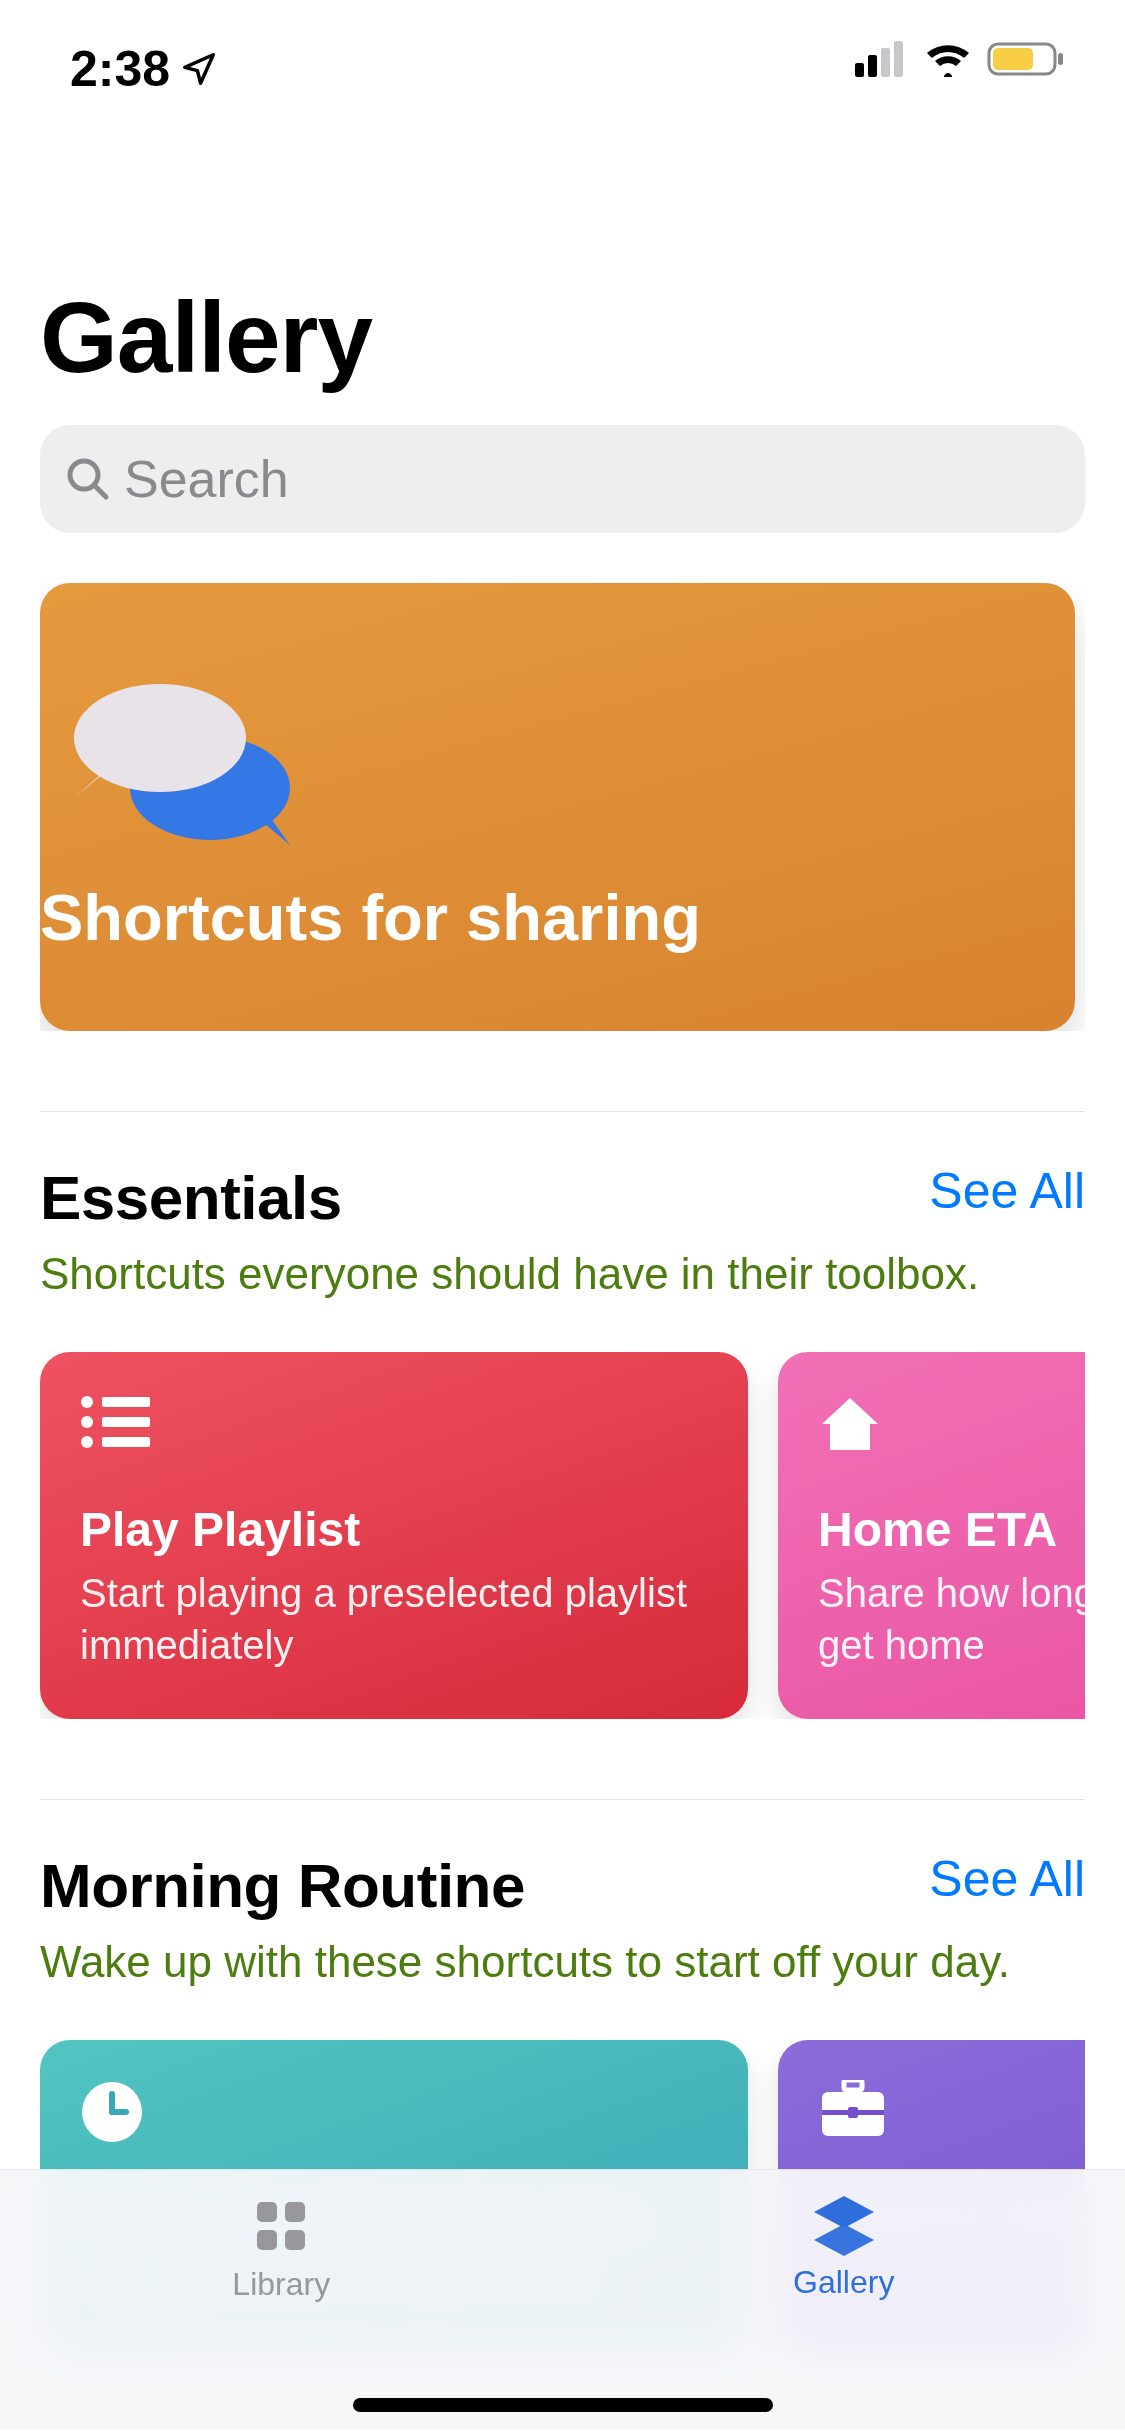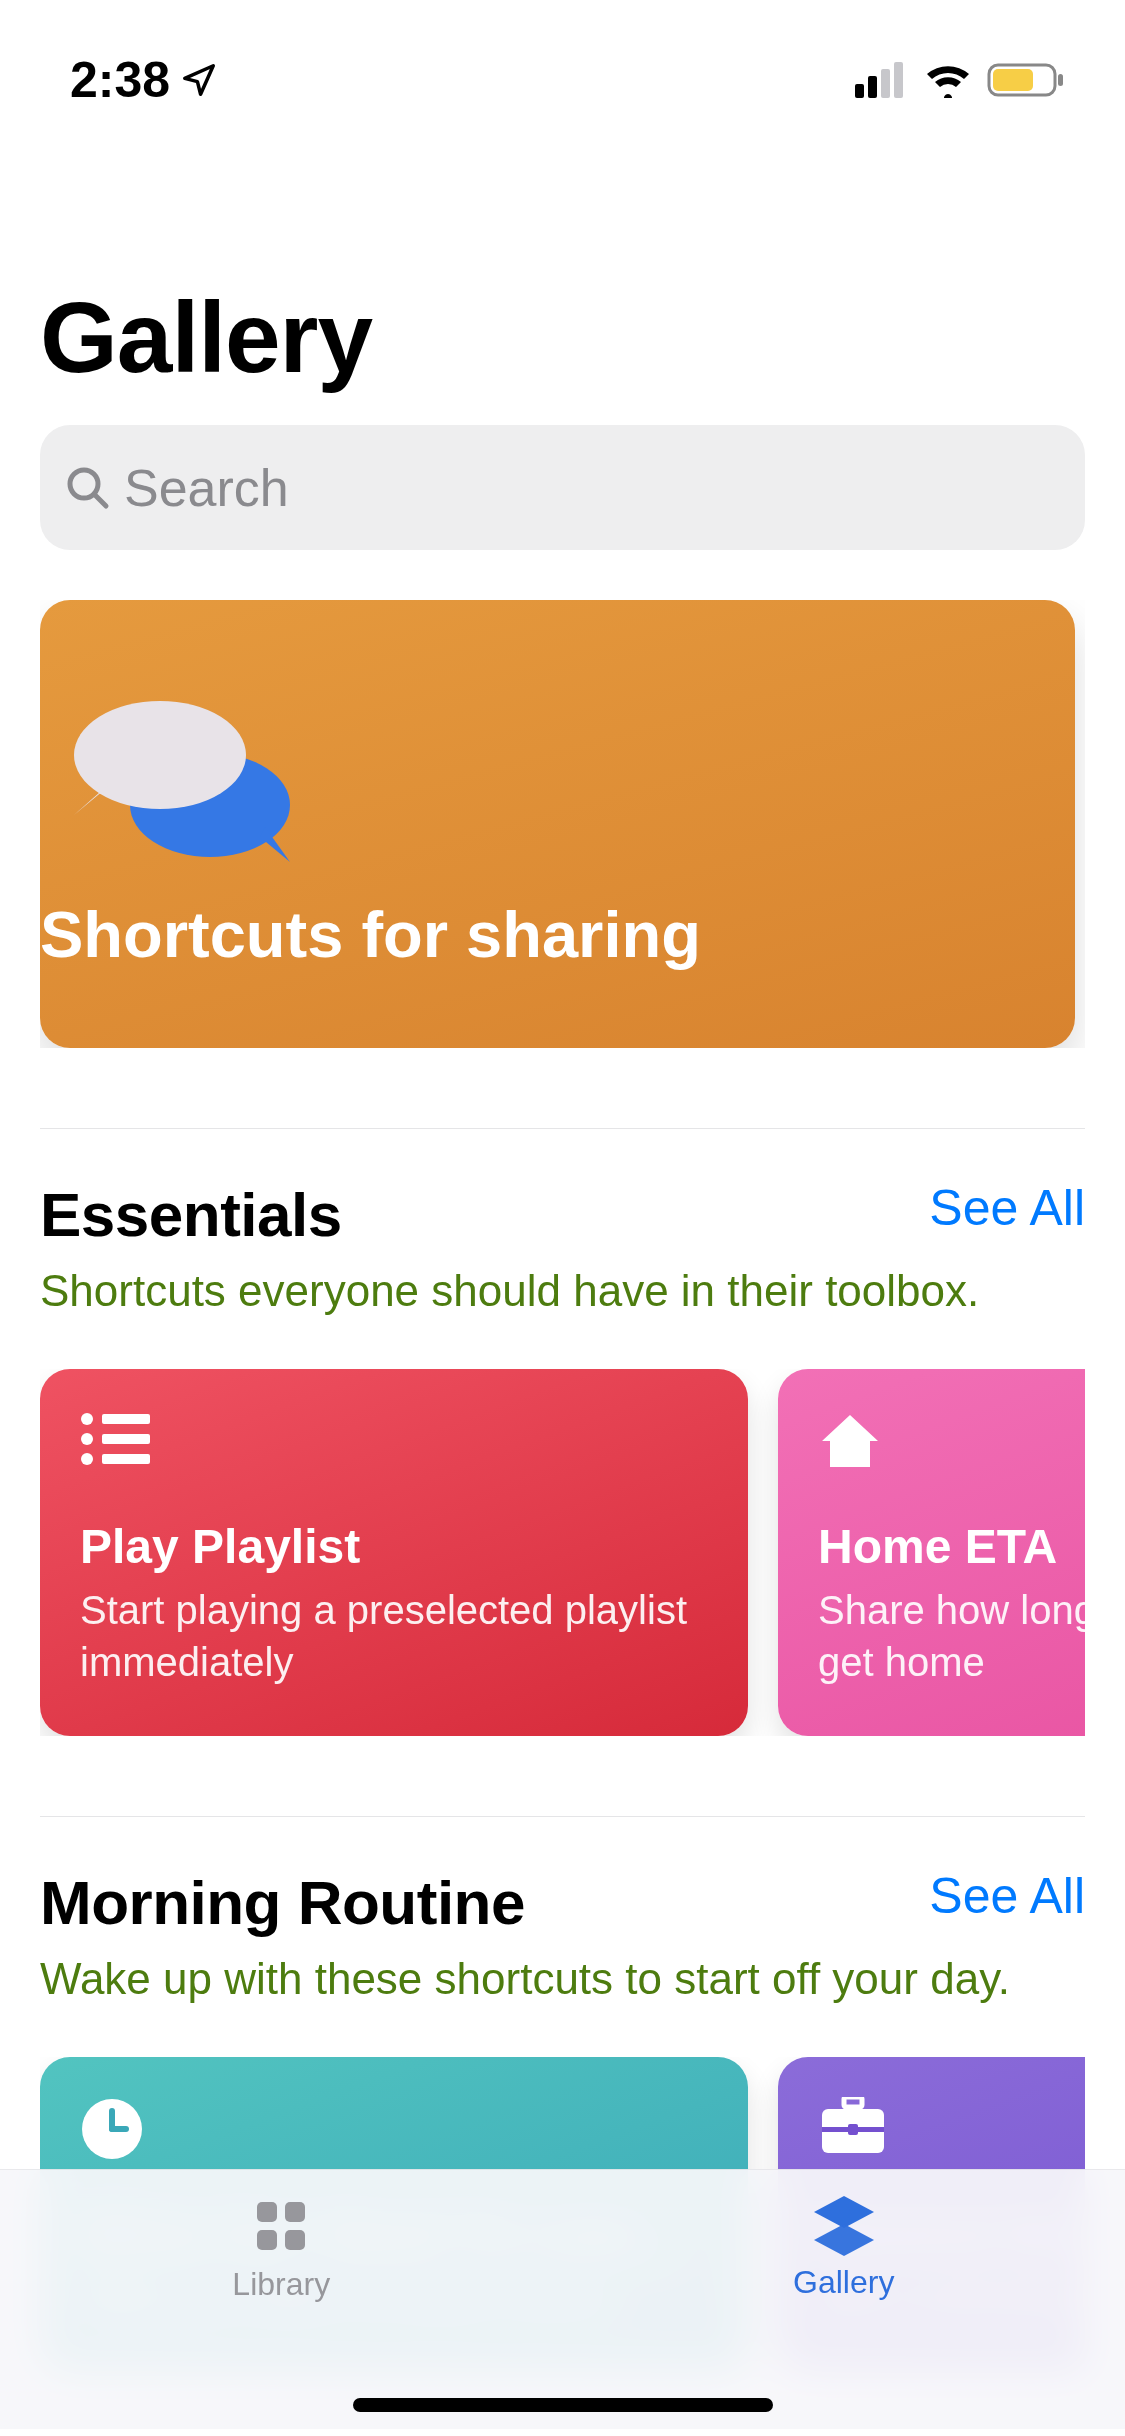--- a/index.html
+++ b/index.html
@@ -1,25 +1,25 @@
 <!DOCTYPE html>
 <html><head>
 <meta charset="utf-8">
 <style>
 * { margin: 0; padding: 0; box-sizing: border-box; font-family: -apple-system, BlinkMacSystemFont, "Helvetica Neue", sans-serif; }
 html, body { width: 1125px; height: 2436px; background: #fff; overflow: hidden; }
 
-.status-bar { display: flex; justify-content: space-between; align-items: center; padding: 40px 60px 10px 70px; height: 130px; gap: 34px; }
+.status-bar { display: flex; justify-content: space-between; align-items: flex-start; padding: 40px 60px 10px 70px; height: 130px; gap: 34px; }
 .status-time { font-size: 50px; font-weight: 600; display: flex; align-items: center; gap: 10px; }
 .status-right { display: flex; align-items: center; gap: 14px; }
 
 .content { padding: 0 40px; }
 .page-title { font-size: 100px; font-weight: 700; margin-top: 150px; letter-spacing: -1px; }
 
-.search-box { margin-top: 30px; background: #eeeeef; border-radius: 30px; height: 125px; display: flex; align-items: center; padding: 0 24px; gap: 12px; }
+.search-box { margin-top: 30px; background: #eeeeef; border-radius: 30px; height: 108px; display: flex; align-items: center; padding: 0 24px; gap: 12px; }
 .search-box input { border: none; background: transparent; font-size: 52px; color: #333; outline: none; flex: 1; }
 .search-box input::placeholder { color: #8a8a8e; }
 
 .hero-carousel { margin-top: 50px; display: flex; gap: 30px; overflow: hidden; }
 .hero-card { width: 1035px; flex-shrink: 0; height: 448px; background: linear-gradient(165deg, #e59a3e, #d8832f); border-radius: 30px; display: flex; flex-direction: column; align-items: flex-start; justify-content: center; box-shadow: 0 20px 40px rgba(0,0,0,0.14); position: relative; }
 .hero-title { color: #fff; font-size: 65px; font-weight: 600; margin-top: 20px; }
 
 .section { margin-top: 80px; border-top: 1px solid #e5e5e7; padding-top: 50px; }
 .section-header { display: flex; justify-content: space-between; align-items: flex-start; }
 .section-title { font-size: 62px; font-weight: 700; letter-spacing: -0.5px; }

